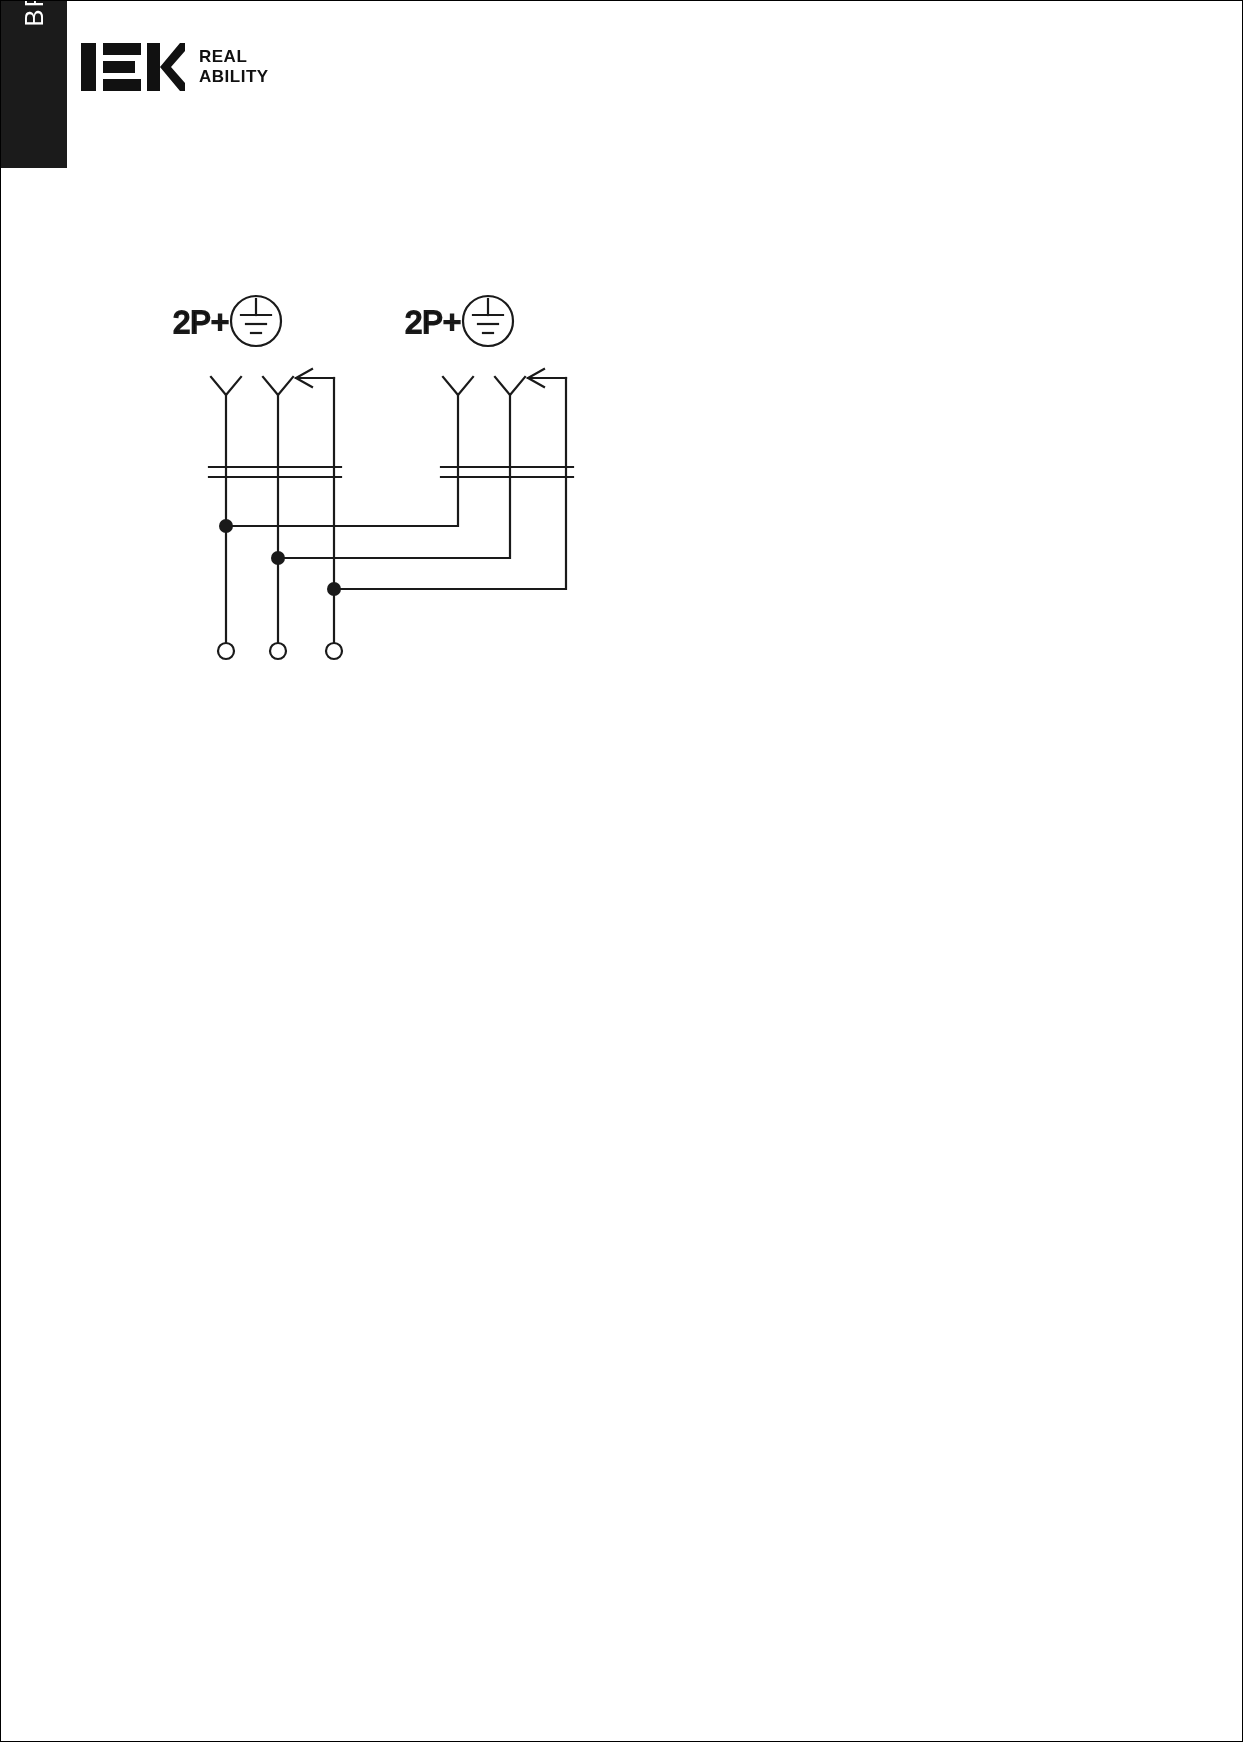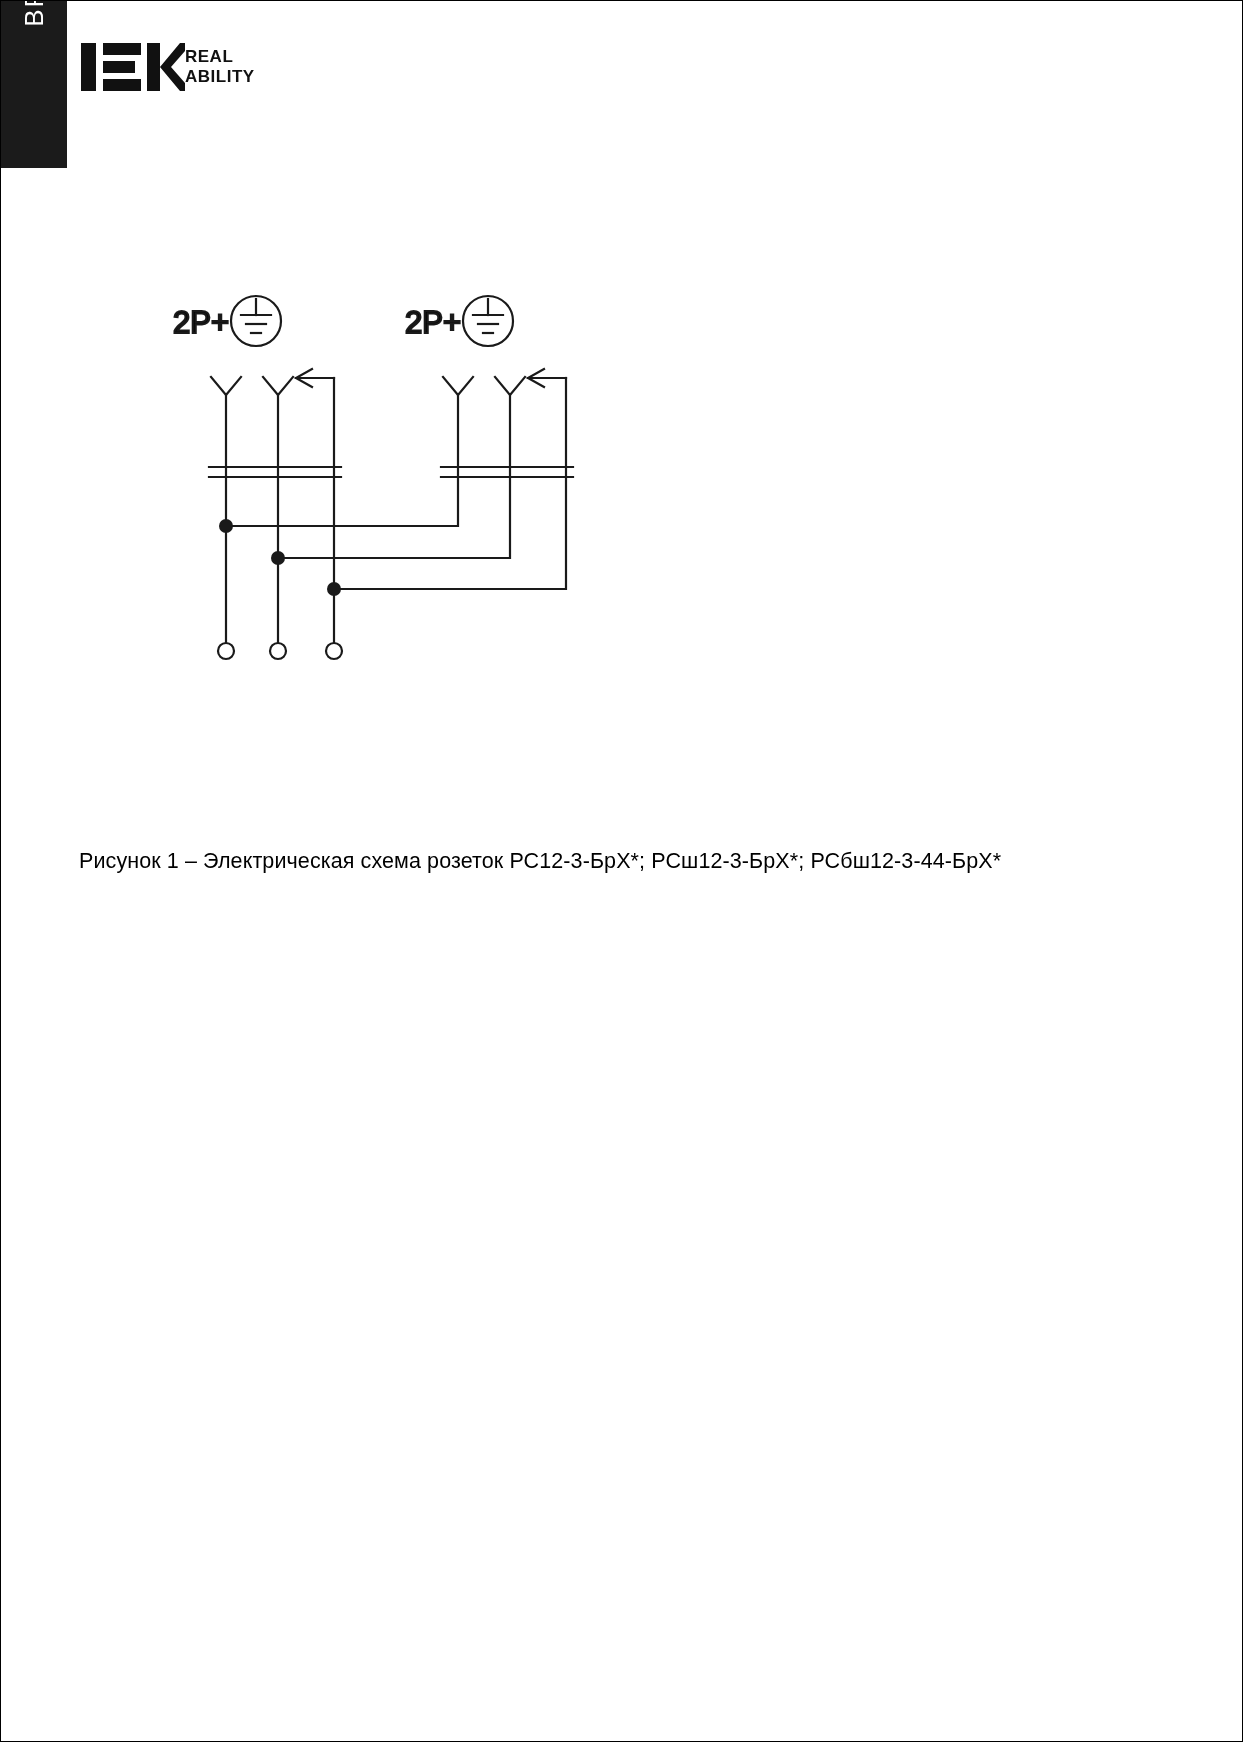--- a/index.html
+++ b/index.html
@@ -46,21 +46,21 @@
     margin-left: 0;
     margin-top: 0;
   }
   
   #logo-block {
     position: absolute;
     left: 80px;
     top: 36px;
     display: flex;
     align-items: center;
-    gap: 0;
+    gap: 14px;
   }
   #logo-mark {
     display: block;
   }
   #logo-tagline {
     font-size: 17px;
     font-weight: bold;
     line-height: 1.18;
     letter-spacing: 0.5px;
     color: #111111;
@@ -185,15 +185,14 @@
       </g>
 
       <g fill="#ffffff" stroke="#1a1a1a" stroke-width="2.2">
         <circle cx="55" cy="380" r="8"></circle>
         <circle cx="107" cy="380" r="8"></circle>
         <circle cx="163" cy="380" r="8"></circle>
       </g>
     </svg>
   </div>
 
-  <div id="caption">Рисунок 1 – Электрическая схема розеток  РС12-3-БрХ*; РСш12-3-БрХ*; РСбш12-3-44-БрХ*</div>
 
 </div>
 
 </body></html>

